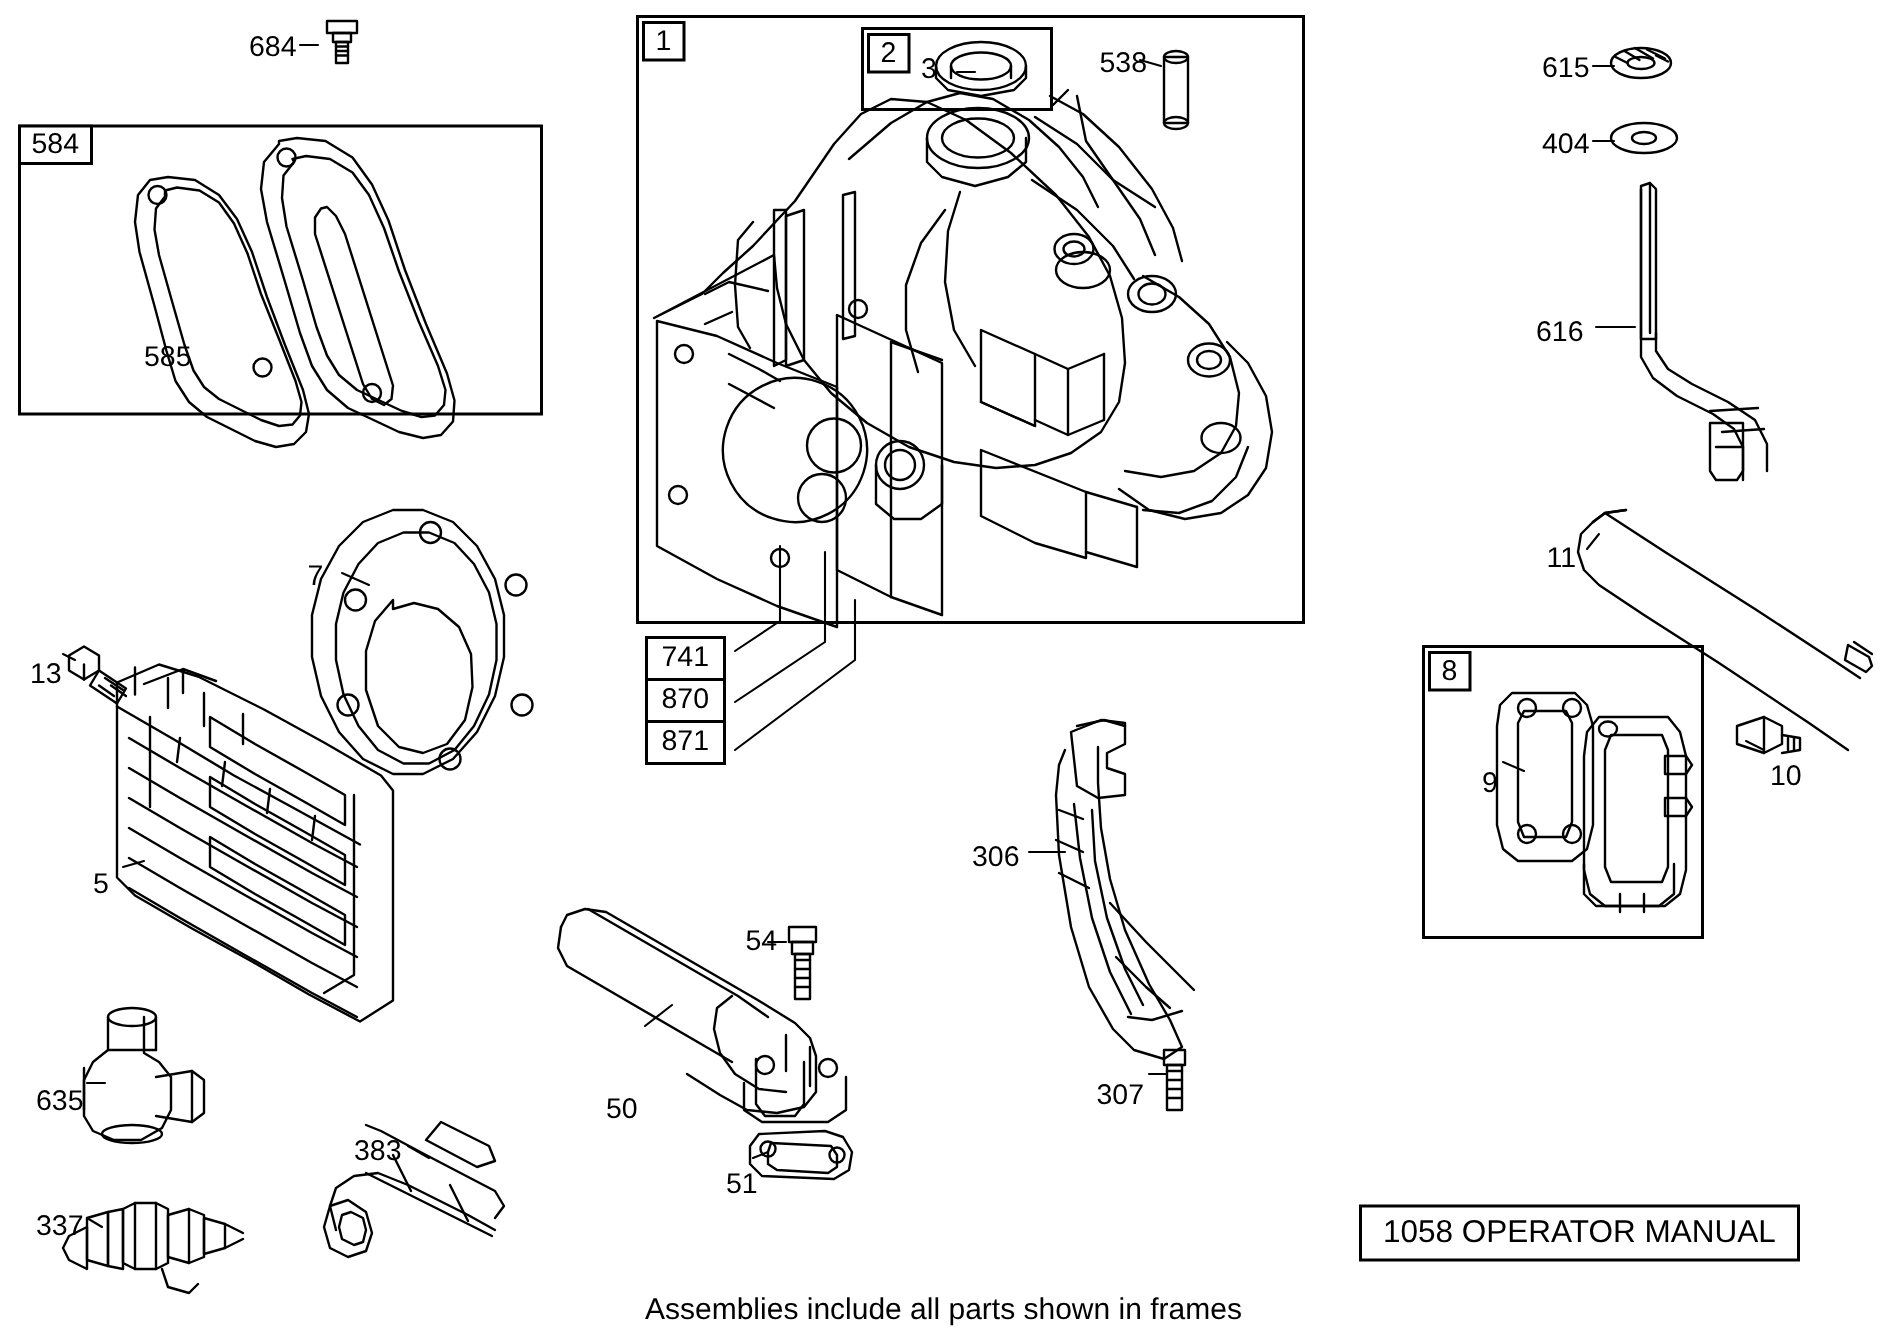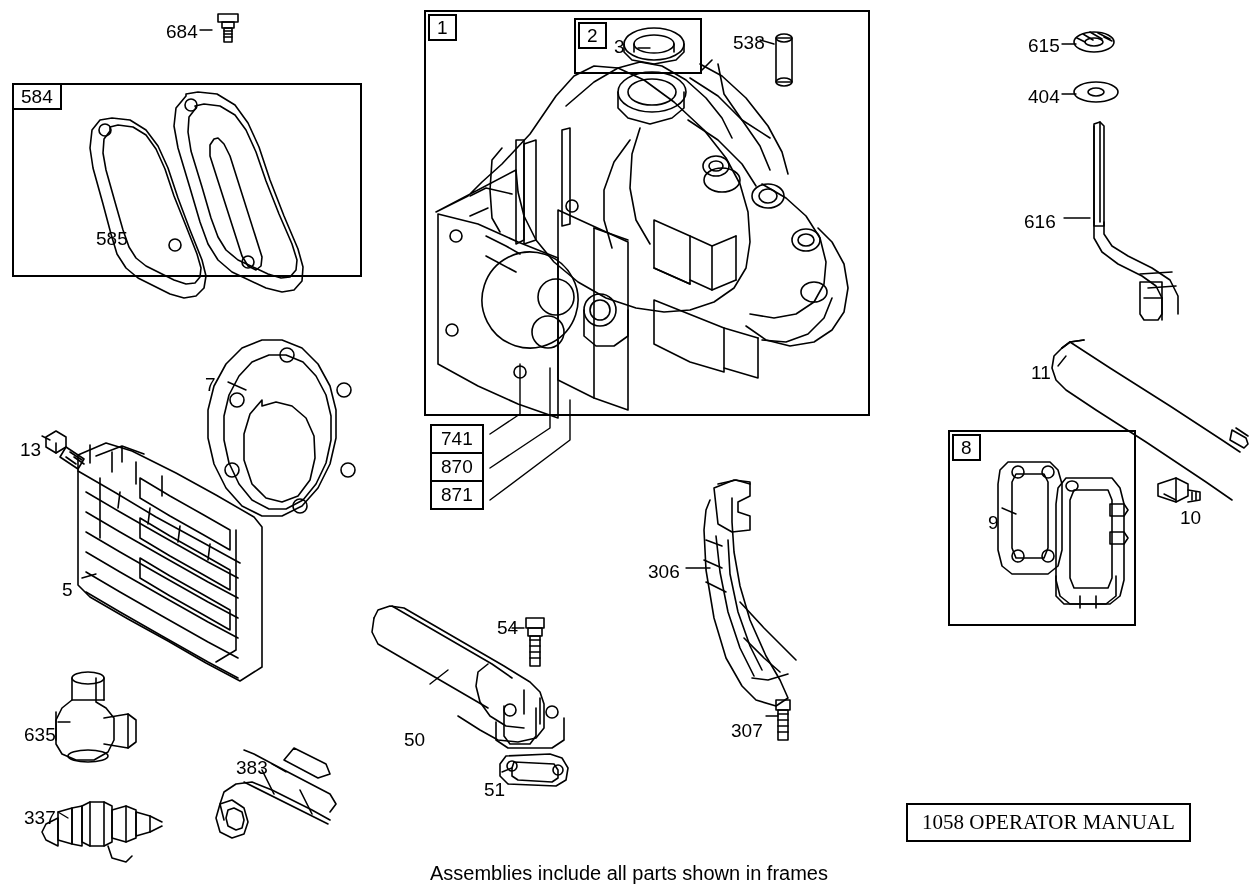--- a/index.html
+++ b/index.html
@@ -46,21 +46,21 @@
     font-family: "Liberation Sans", sans-serif;
     font-size: 20px;
     color: #000000;
     white-space: nowrap;
   }
   .manualbox {
     position: absolute;
     border: 2px solid #000000;
     background: #ffffff;
     padding: 5px 14px;
-    font-family: Liberation Serif, serif;
+    font-family: Liberation Sans, sans-serif;
     font-size: 21px;
     color: #000000;
     white-space: nowrap;
   }
   .stack {
     position: absolute;
     border: 2px solid #000000;
     background: #ffffff;
     font-size: 19px;
     font-family: "Liberation Sans", sans-serif;

